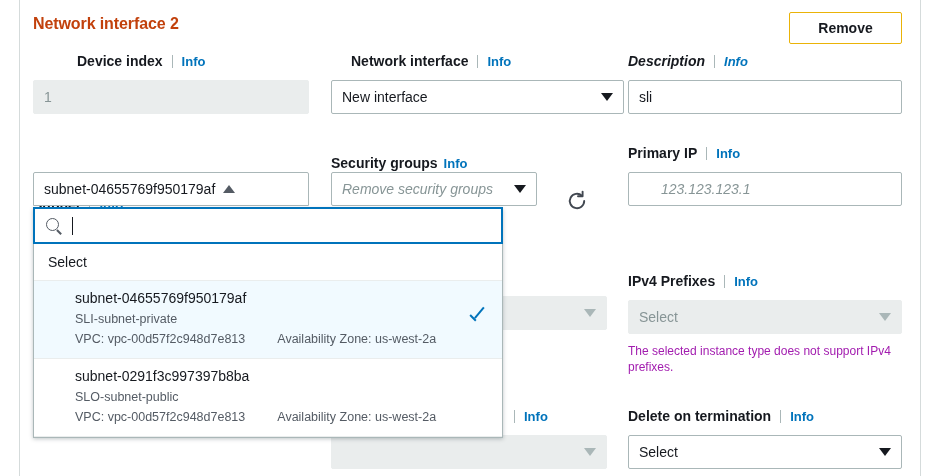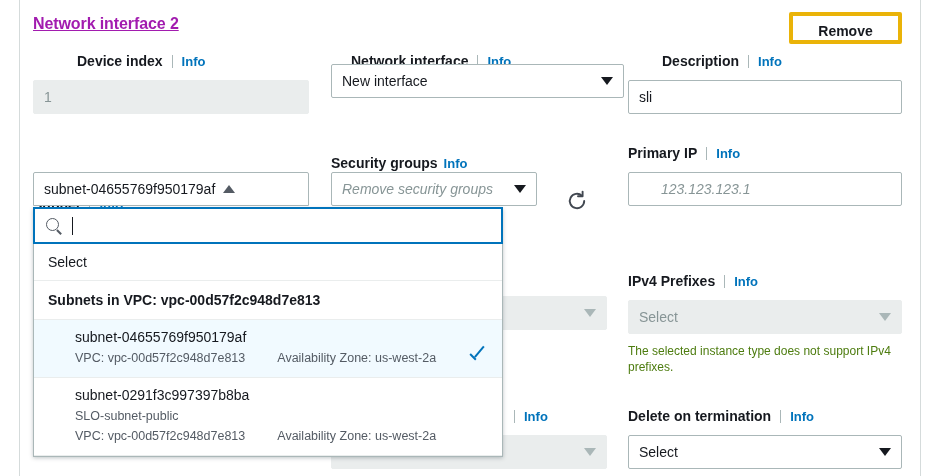--- a/index.html
+++ b/index.html
@@ -25,28 +25,27 @@
     background: #d5dbdb;
   }
   .page-gutter-right {
     position: absolute; left: 921px; top: 0; width: 15px; height: 476px;
     background: #ffffff;
   }
 
   
   .nic-title {
     position: absolute; left: 33px; top: 15px;
-    font-size: 16px; font-weight: bold; color: #a21caf;
+    font-size: 16px; font-weight: bold; color: #c2410c;
     letter-spacing: -0.1px;
-    text-decoration: underline;
   }
   .remove-btn {
     position: absolute; left: 789px; top: 12px;
     width: 113px; height: 32px;
-    border: 4px solid #eab308; border-radius: 2px;
+    border: 1px solid #eab308; border-radius: 2px;
     background: #ffffff;
     font-family: "Liberation Sans", sans-serif;
     font-size: 14px; font-weight: bold; color: #16191f;
     cursor: pointer;
     line-height: 30px; text-align: center;
   }
 
   
   .fld-label {
     position: absolute;
@@ -87,21 +86,21 @@
     border-top: 8px solid #16191f;
     margin-left: 8px;
   }
   .caret.up {
     border-top: none; border-bottom: 8px solid #545b64;
   }
   .caret.dim { border-top-color: #aab7b8; }
 
   .help-text {
     position: absolute;
-    font-size: 12px; color: #4d7c0f; line-height: 16px;
+    font-size: 12px; color: #a21caf; line-height: 16px;
   }
 
   
   .subnet-trigger {
     position: absolute; left: 33px; top: 172px;
     width: 276px; height: 34px;
     border: 1px solid #aab7b8; border-radius: 2px 2px 0 0;
     background: #ffffff;
     display: flex; align-items: center; padding: 0 10px;
     font-size: 14px; color: #16191f;
@@ -212,26 +211,26 @@
   <div class="fld-label" style="left:33px; top:53px;padding-left:44px;">
     <span>Device index</span><span class="divider"></span><a class="info">Info</a>
   </div>
   <div class="ctrl disabled" style="left:33px; top:80px; width:276px;">
     <span class="val muted">1</span>
   </div>
 
   <div class="fld-label" style="left:351px; top:53px;">
     <span>Network interface</span><span class="divider"></span><a class="info">Info</a>
   </div>
-  <div class="ctrl" style="left:331px; top:64px; width:293px;gap:12px;">
+  <div class="ctrl" style="left:331px; top:80px; width:293px;gap:12px;">
     <span class="val">New interface</span>
     <span class="caret"></span>
   </div>
 
-  <div class="fld-label" style="left:662px; top:53px;">
+  <div class="fld-label" style="left:628px; top:53px;font-style:italic;">
     <span>Description</span><span class="divider"></span><a class="info">Info</a>
   </div>
   <div class="ctrl" style="left:628px; top:80px; width:274px;">
     <span class="val">sli</span>
   </div>
 
   <div class="fld-label" style="left:33px; top:159px;margin-top:38px;">
     <span>Subnet</span><span class="divider"></span><a class="info">Info</a>
   </div>
 
@@ -296,24 +295,24 @@
   <div class="subnet-dropdown">
 
     <div class="subnet-search">
       <span class="search-glyph"></span>
       <span class="search-caret"></span>
       <span></span>
     </div>
 
     <div class="opt-plain">Select</div>
 
-    <div class="opt-group-header">Subnets in VPC: vpc-00d57f2c948d7e813</div>
 
     <div class="opt-item selected">
       <div class="o-title">subnet-04655769f950179af</div>
+      <div class="o-sub">SLI-subnet-private</div>
       <div class="o-meta">
         <span>VPC: vpc-00d57f2c948d7e813</span>
         <span>Availability Zone: us-west-2a</span>
       </div>
       <span class="opt-check"></span>
     </div>
 
     <div class="opt-item">
       <div class="o-title">subnet-0291f3c997397b8ba</div>
       <div class="o-sub">SLO-subnet-public</div>

